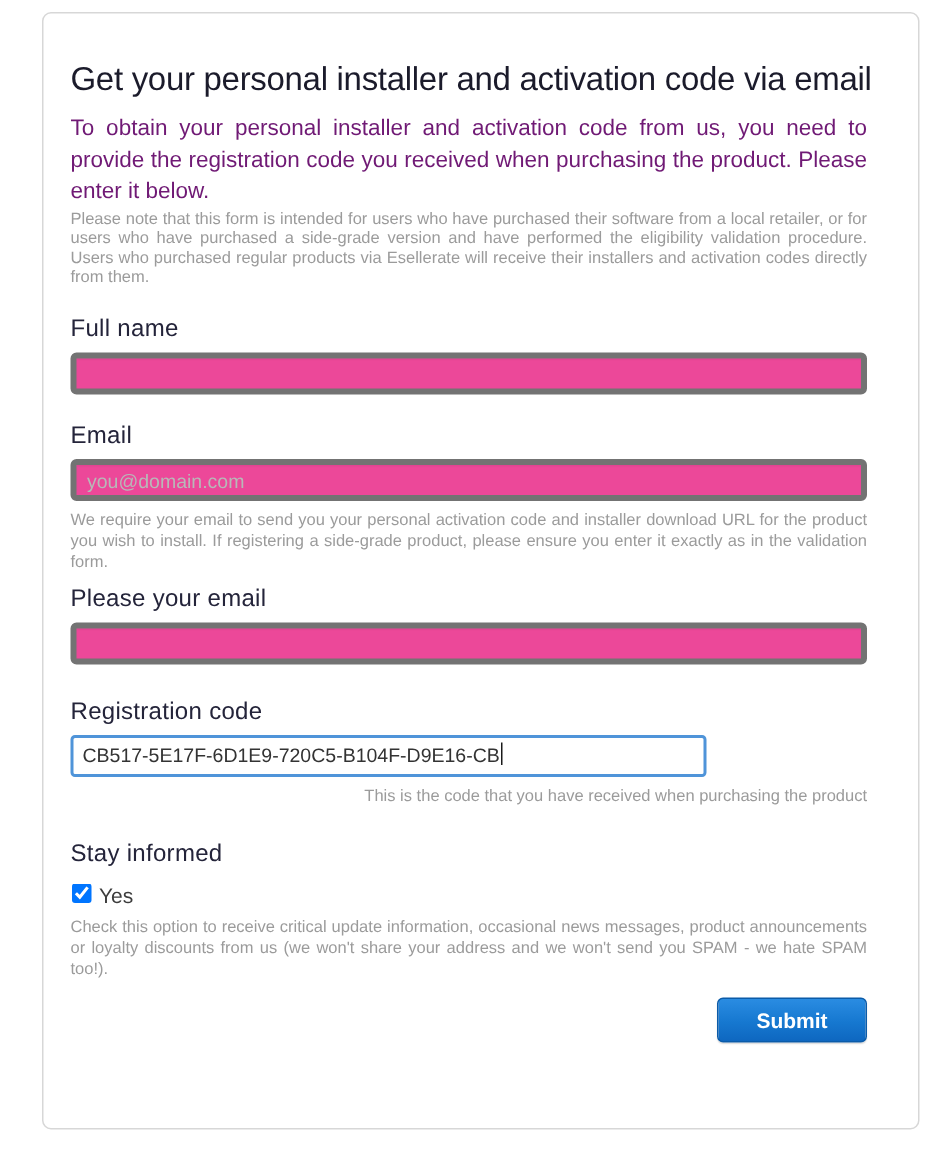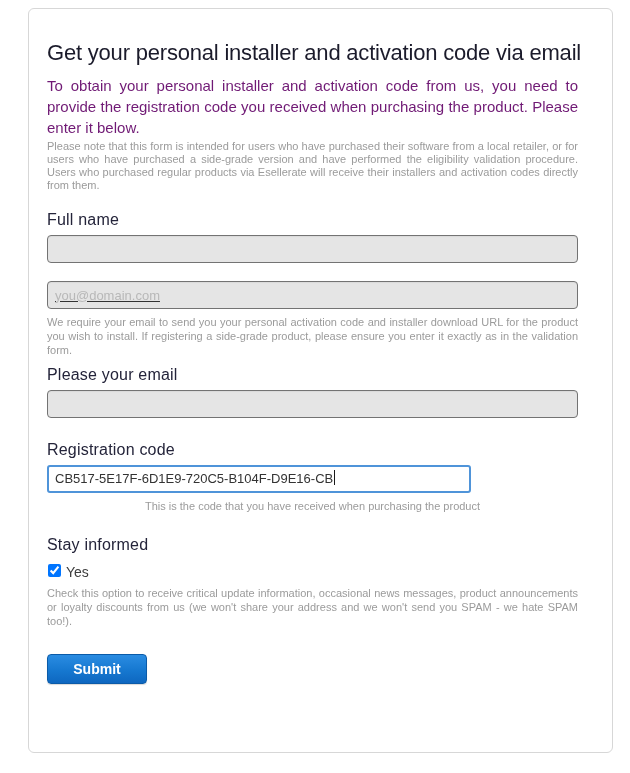--- a/index.html
+++ b/index.html
@@ -60,29 +60,28 @@
     color: #24243a;
     letter-spacing: 0.2px;
   }
   .text-input {
     display: block;
     box-sizing: border-box;
     width: 531px;
     height: 28px;
     margin-top: 5px;
     padding: 0 7px;
-    border: 1px solid #737373;
+    border: 4px solid #737373;
     border-radius: 4px;
     box-shadow: inset 0 1px 1px rgba(0,0,0,0.05);
     font-family: "Liberation Sans", sans-serif;
     font-size: 13px;
     color: #333333;
-    background: #e5e5e5;
+    background: #ec4899;
     outline: none;
-    text-decoration: underline;
   }
   .text-input::placeholder { color: #b8b8b8; opacity: 1; }
   .textfield.focused {
     display: block;
     box-sizing: border-box;
     width: 424px;
     height: 28px;
     margin-top: 5px;
     padding: 0 6px;
     border: 2px solid #4f94d9;
@@ -103,37 +102,38 @@
     vertical-align: -2px;
     margin-left: 1px;
   }
   .help {
     margin: 6px 0 0 0;
     font-size: 11px;
     line-height: 14px;
     color: #9b9b9b;
     text-align: justify;
   }
-  .help.single { text-align: center; }
+  .help.single { text-align: right; }
   .check-row {
     margin-top: 9px;
     display: flex;
     align-items: flex-start;
     font-size: 14px;
     color: #3d3d3d;
   }
   .check-row input[type="checkbox"] {
     width: 13px;
     height: 13px;
     margin: 0 5px 0 1px;
   }
   .submit-row {
-    margin-top: 26px;
+    margin-top: 12px;
     width: 531px;
     display: flex;
+    justify-content: flex-end;
   }
   .submit-btn {
     min-width: 100px;
     height: 30px;
     padding: 0 24px;
     border: 1px solid #0b5ba8;
     border-radius: 4px;
     background: linear-gradient(180deg, #2a8ce2 0%, #1678d0 55%, #0e67c0 100%);
     color: #ffffff;
     font-family: "Liberation Sans", sans-serif;
@@ -154,20 +154,21 @@
     <p class="intro">To obtain your personal installer and activation code from us, you need to provide the registration code you received when purchasing the product. Please enter it below.</p>
 
     <p class="note">Please note that this form is intended for users who have purchased their software from a local retailer, or for users who have purchased a side-grade version and have performed the eligibility validation procedure. Users who purchased regular products via Esellerate will receive their installers and activation codes directly from them.</p>
 
     <div class="group">
       <label class="field-label">Full name</label>
       <input class="text-input" type="text" value="" style="">
     </div>
 
     <div class="group">
+      <label class="field-label">Email</label>
       <input class="text-input" type="text" placeholder="you@domain.com" style="">
       <p class="help">We require your email to send you your personal activation code and installer download URL for the product you wish to install. If registering a side-grade product, please ensure you enter it exactly as in the validation form.</p>
     </div>
 
     <div class="group tight">
       <label class="field-label">Please your email</label>
       <input class="text-input" type="text" value="" style="">
     </div>
 
     <div class="group roomy">

